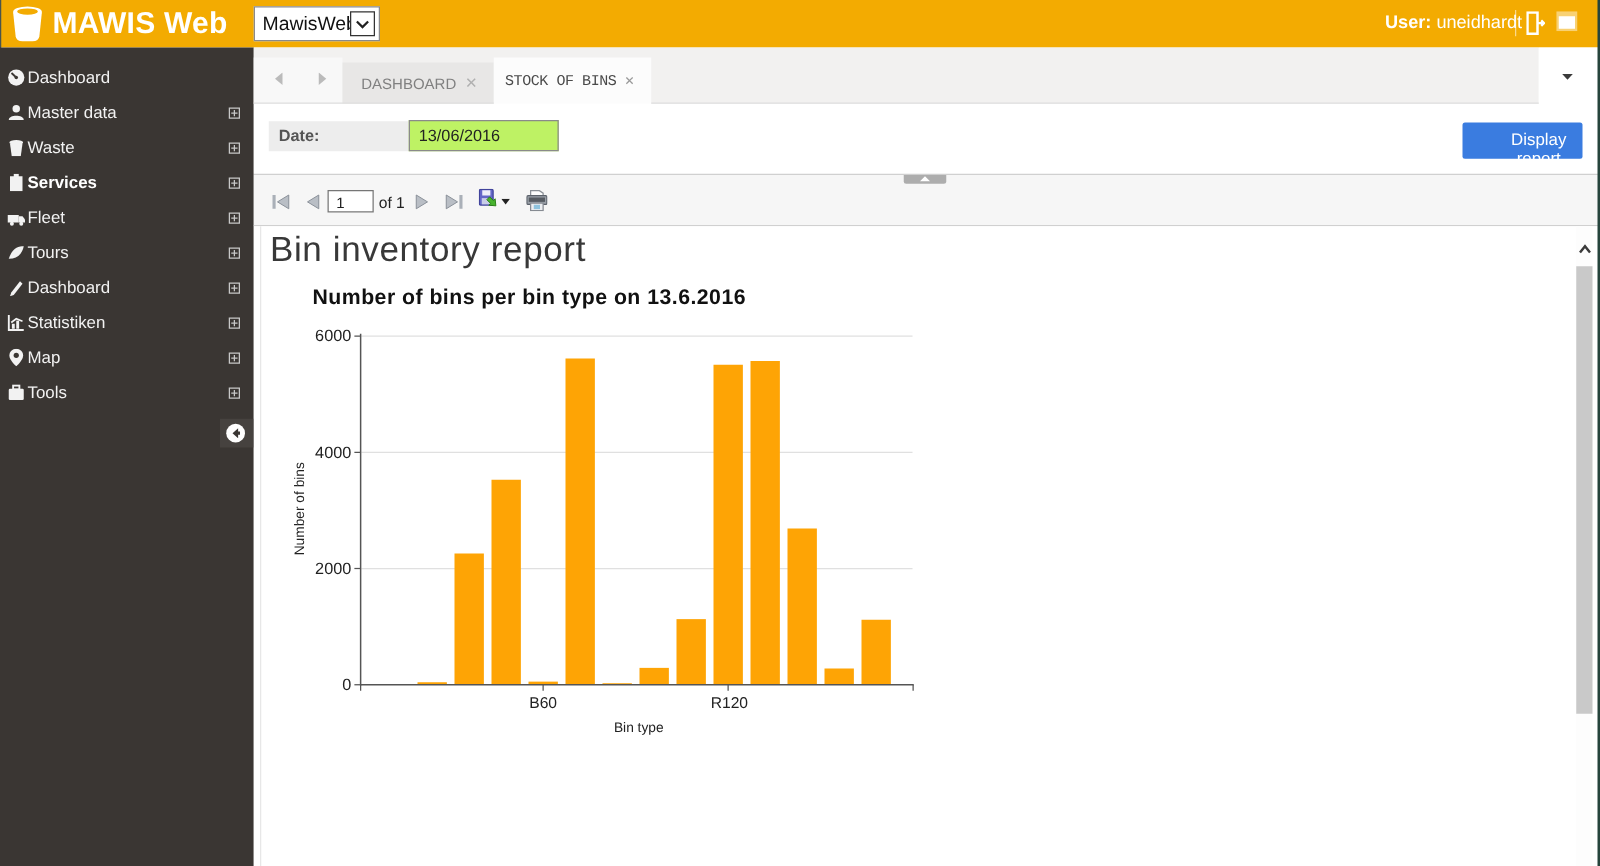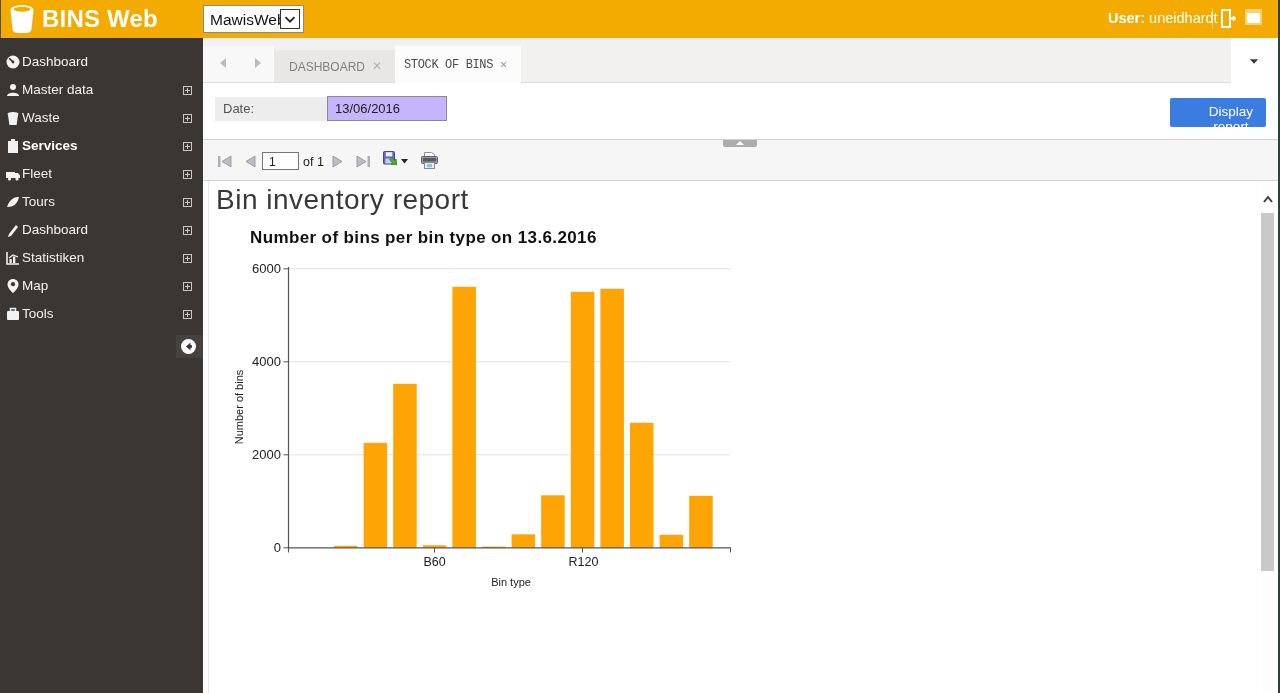--- a/index.html
+++ b/index.html
@@ -34,22 +34,22 @@
 #arrowZone { left:203px; top:46px; width:71px; height:37px; background:#f8f8f8; }
 #tabDash { left:274px; top:50px; width:121px; height:33px; background:#e8e7e6; color:#808080; font-size:12px; }
 #tabActive { left:395px; top:46px; width:126px; height:40px; background:#fcfcfc; color:#4a4a4a; font-size:12px;font-family:Liberation Mono, monospace; }
 .tabx { color:#b0b0b0; font-size:12px; }
 .stripBorder { top:82px; height:1px; background:#dedede; z-index:2; }
 #tabOverflow { left:1249px; top:58px; width:10px; height:7px; }
 
 
 #dateRow { left:203px; top:83px; width:1077px; height:56px; background:#fff; }
 #dateCell { left:215px; top:97px; width:113px; height:24px; background:#ededed; }
-#dateLbl { left:223px; top:101px; font-size:13px; color:#555; }
-#dateInput { left:327px; top:96px; width:120px; height:25px; background:#c4b5fd; border:1px solid #8a8a8a; font-size:13px; color:#222; padding-left:7px; padding-top:4px; }
+#dateLbl { left:223px; top:101px; font-size:13px; color:#555;font-weight:bold; }
+#dateInput { left:327px; top:96px; width:120px; height:25px; background:#bef264; border:1px solid #8a8a8a; font-size:13px; color:#222; padding-left:7px; padding-top:4px; }
 #dispBtn { left:1170px; top:98px; width:96px; height:29px; background:#3a7ce0; border-radius:2px; color:#fff; font-size:13.5px; text-align:center; padding-top:6px;padding-left:26px; }
 
 
 #split1 { left:203px; top:139px; width:1077px; height:1px; background:#d0d0d0; }
 #splitHandle { left:723px; top:140px; width:34px; height:7px; background:#adadad; border-radius:0 0 2px 2px; }
 #splitHandle:before { content:""; position:absolute; left:13px; top:1px; border-left:4px solid transparent; border-right:4px solid transparent; border-bottom:4px solid #fff; }
 #toolbar { left:203px; top:140px; width:1077px; height:41px; background:#f6f6f6; border-bottom:1px solid #d0d0d0; }
 #pageInput { left:262px; top:152px; width:37px; height:18px; background:#fff; border:1px solid #767676; font-size:12px; color:#222; padding:2px 0 0 6px; }
 #ofTxt { left:303px; top:155px; font-size:12.5px; color:#222; }
 
@@ -66,21 +66,21 @@
 </head>
 <body>
 <div id="page">
   <div class="abs" id="topbar"></div>
   <svg class="abs" style="left:9px;top:4px" width="26" height="30" viewBox="0 0 26 30">
     <path d="M1.5 6 L24.5 6 L22.5 25 Q22 29 17 29 L9 29 Q4 29 3.5 25 Z" fill="#fff"></path>
     <ellipse cx="13" cy="5.5" rx="11.5" ry="4.3" fill="#fff"></ellipse>
     <ellipse cx="13" cy="5.2" rx="8.3" ry="2.5" fill="#f3ab01"></ellipse>
   </svg>
   <div class="abs" style="left:0;top:0;width:1px;height:39px;background:#4a544c"></div>
-  <div class="abs" id="logoTxt">BINS Web</div>
+  <div class="abs" id="logoTxt">MAWIS Web</div>
   <div class="abs" id="selBox">
     <div class="abs" id="selTxt">MawisWeb</div>
     <svg class="abs" id="selArr" viewBox="0 0 20 20">
         <path d="M5 8 L10 13 L15 8" fill="none" stroke="#222" stroke-width="2"></path>
       </svg>
   </div>
   <div class="abs" id="userTxt"><b>User:</b> uneidhardt</div>
   <div class="abs" id="userDiv"></div>
   <svg class="abs" style="left:1221px;top:9px" width="15" height="19" viewBox="0 0 15 19">
     <path d="M1 1 L9 1 L9 18 L1 18 Z" fill="none" stroke="#fff" stroke-width="2"></path>

